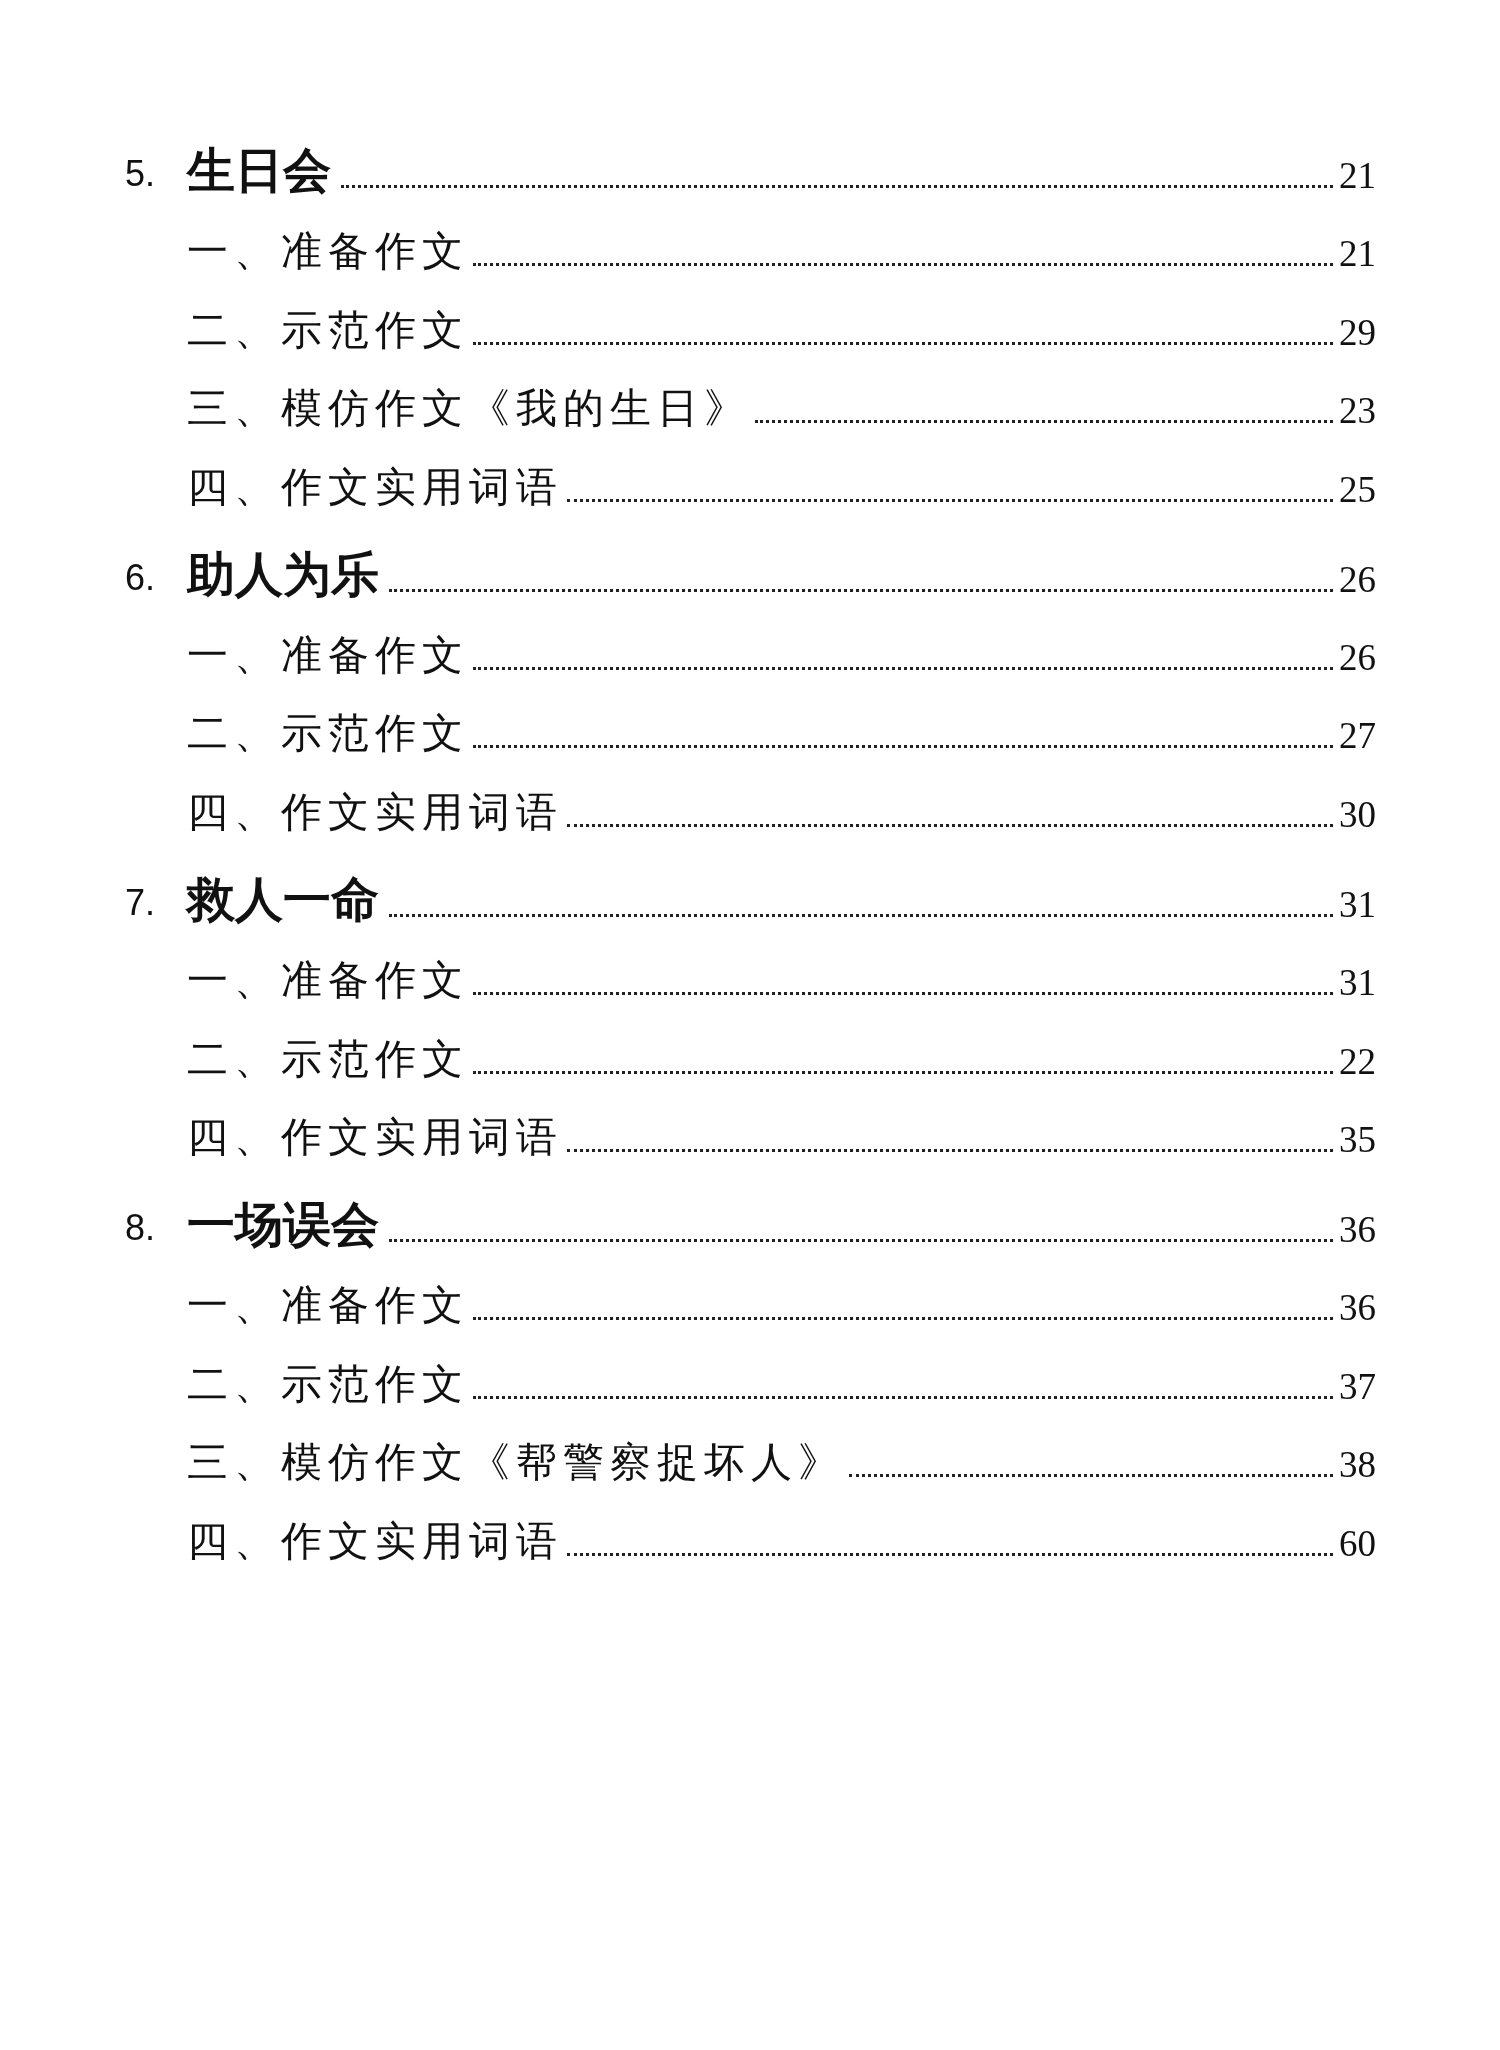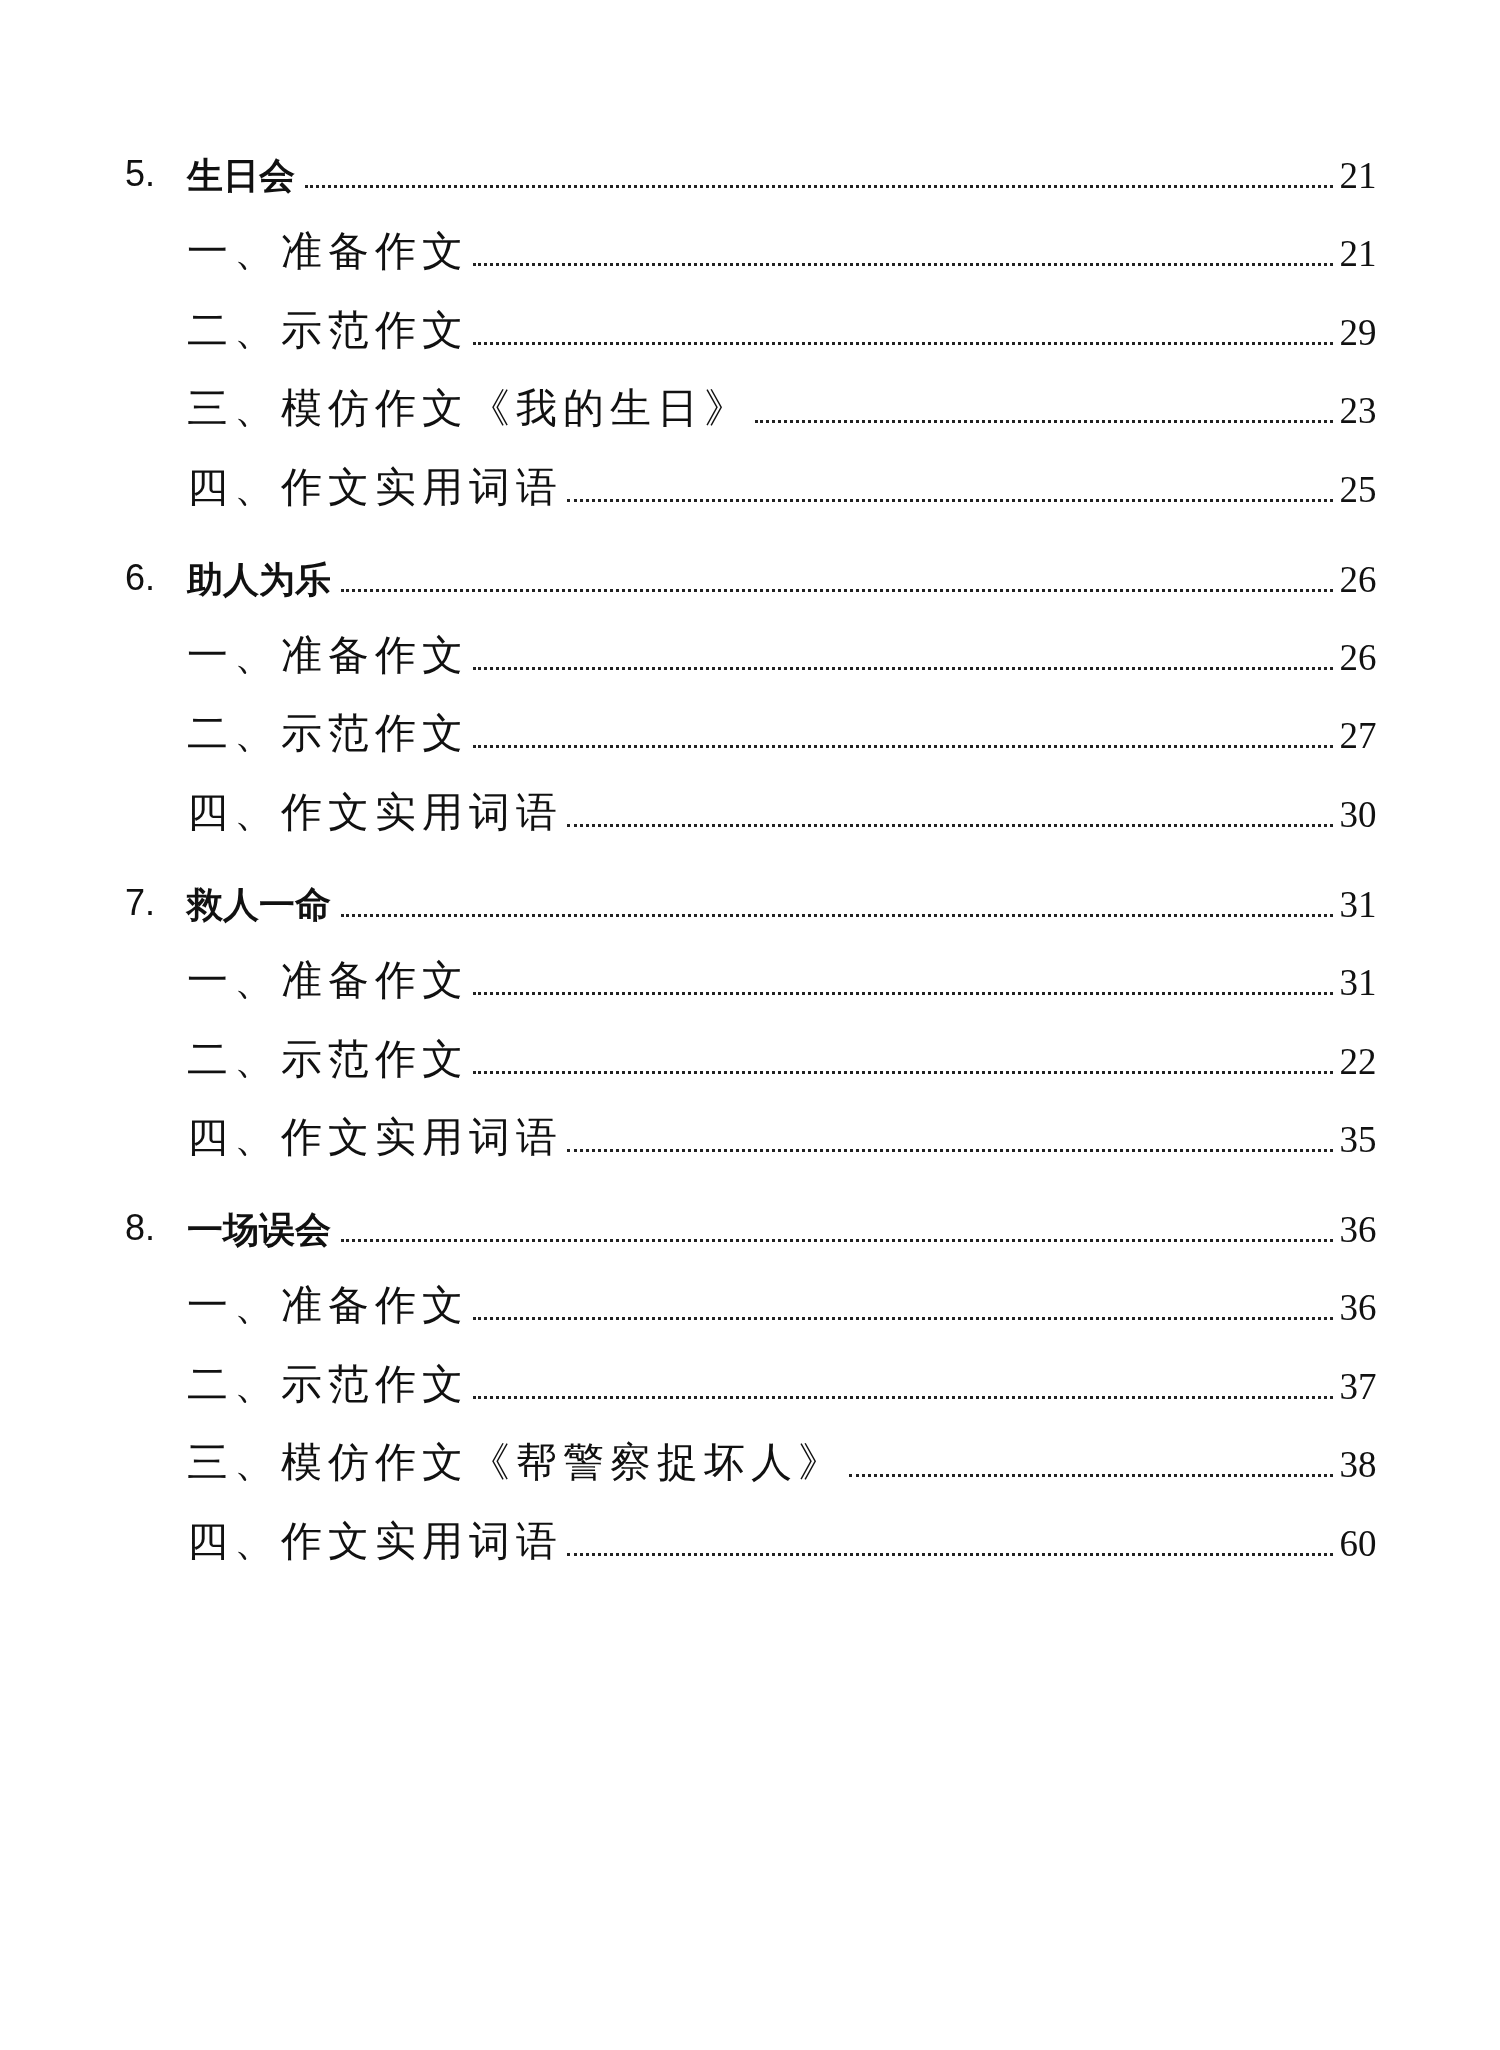--- a/index.html
+++ b/index.html
@@ -38,21 +38,21 @@
     }
     .chapter-num {
       font-family: "Liberation Sans", "DejaVu Sans", sans-serif;
       font-size: 36px;
       width: 62px;
       line-height: 1;
       padding-bottom: 6px;
     }
     .chapter-title {
       font-family: "DejaVu Sans", "Liberation Sans", sans-serif;
-      font-size: 36px;
+      font-size: 48px;
       font-weight: bold;
       line-height: 1;
       padding-bottom: 4px;
       padding-right: 6px;
     }
     .sub-title {
       font-family: "DejaVu Serif", "Liberation Serif", serif;
       font-size: 41px;
       line-height: 1;
       padding-left: 62px;
@@ -64,21 +64,21 @@
       margin: 0 6px 10px 4px;
       border-bottom: 3px dotted #222222;
       height: 0;
     }
     .page-num {
       font-family: "Liberation Serif", "DejaVu Serif", serif;
       font-size: 37px;
       line-height: 1;
       padding-bottom: 4px;
       min-width: 38px;
-      text-align: center;
+      text-align: left;
     }
   </style>
 </head>
 <body>
 
 <div class="toc">
 
   <div class="toc-row chapter">
     <span class="chapter-num">5.</span>
     <span class="chapter-title">生日会</span>

